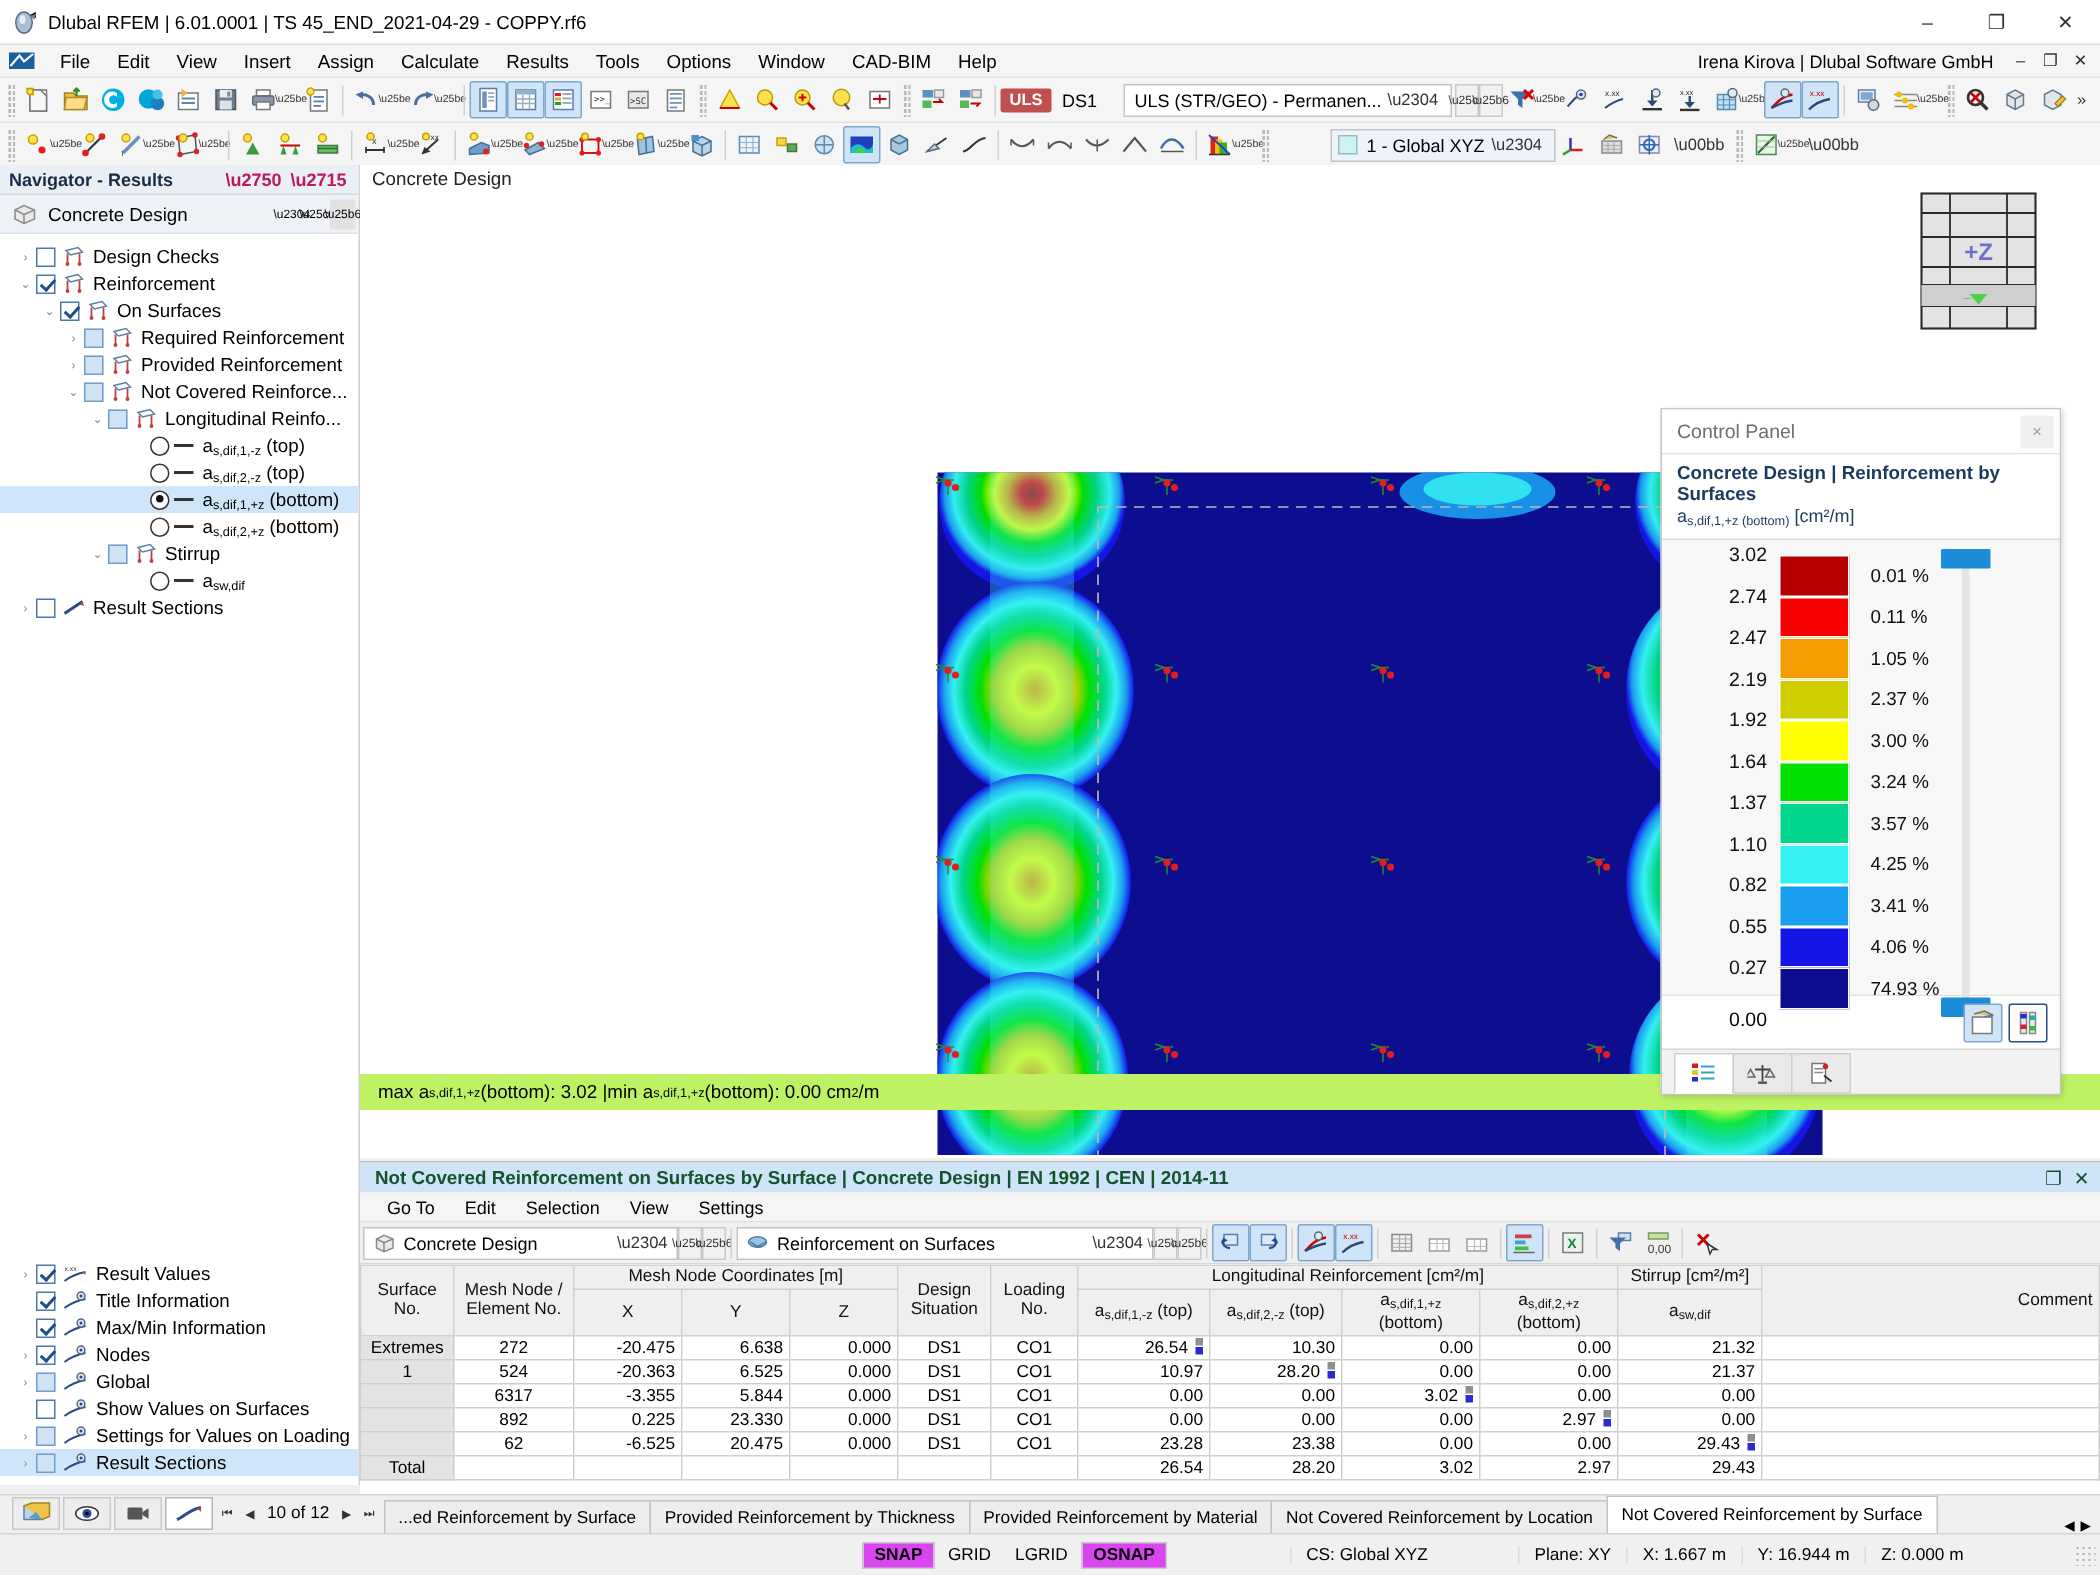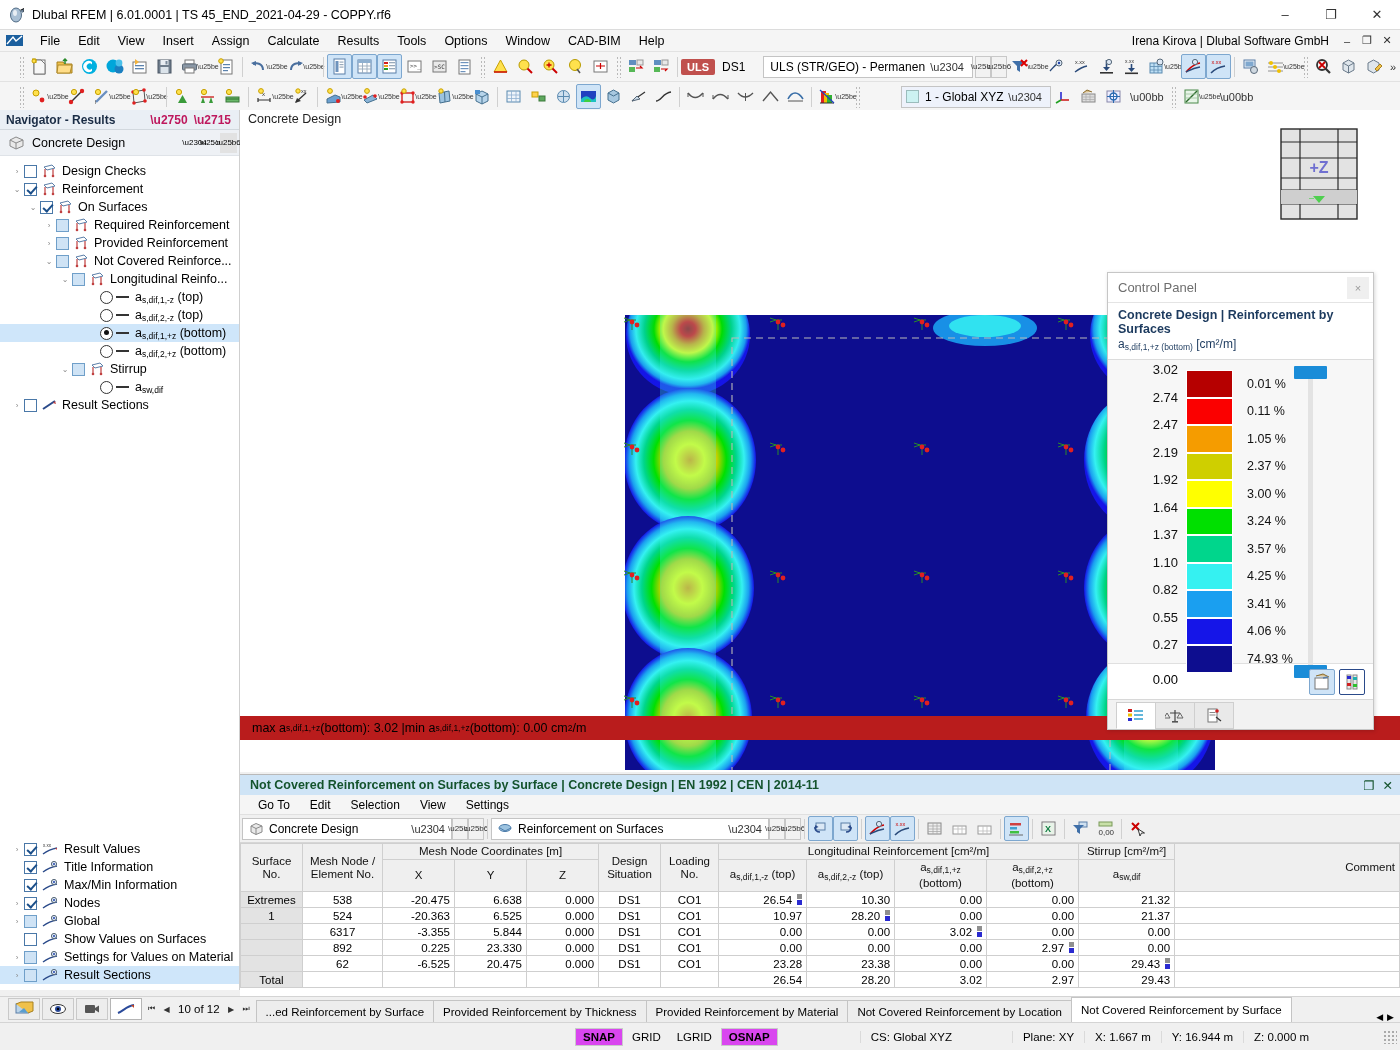--- a/index.html
+++ b/index.html
@@ -43,21 +43,21 @@
   .menu-user { margin-right: 8px; white-space: nowrap; }
   .mini-btn {
     width: 20px; height: 18px; display: flex; align-items: center;
     justify-content: center; font-size: 11px; color: #333;
     border: 1px solid transparent;
   }
 
   
   .toolbar {
     height: 30px; background: #f5f5f5; display: flex; align-items: center;
-    border-bottom: 1px solid #e2e2e2; padding-left: 16px; overflow: hidden;
+    border-bottom: 1px solid #e2e2e2; padding-left: 2px; overflow: hidden;
   }
   .grip {
     width: 5px; height: 22px; margin: 0 3px; flex: none;
     background-image: radial-gradient(#b9b9b9 1px, transparent 1px);
     background-size: 3px 4px;
   }
   .tbtn {
     width: 25px; height: 25px; display: flex; align-items: center;
     justify-content: center; border: 1px solid transparent; flex: none;
     border-radius: 2px; position: relative;
@@ -157,21 +157,21 @@
   .viewport {
     position: absolute; left: 240px; top: 110px; right: 0; height: 662px;
     background: #fff; overflow: hidden;
   }
   .vp-tab {
     position: absolute; left: 8px; top: 2px; font-size: 12.5px; color: #222;
   }
   .orient-cube { position: absolute; right: 42px; top: 18px; }
   .maxmin {
     position: absolute; left: 240px; top: 716px; right: 0; height: 24px;
-    background: #b91c1c; display: flex; align-items: center; padding-left: 12px;
+    background: #bef264; display: flex; align-items: center; padding-left: 12px;
     font-size: 12.5px; white-space: nowrap;
   }
 
   
   .ctrl-panel {
     position: absolute; left: 1107px; top: 272px; width: 267px; height: 458px;
     background: #f7f7f7; border: 1px solid #c6c6c6;
     box-shadow: 1px 1px 4px rgba(0,0,0,.16);
     display: flex; flex-direction: column;
   }
@@ -1109,21 +1109,21 @@
         <span>Show Values on Surfaces</span>
       </div>
       <div class="tree-row" style="padding-left:10px">
         <span class="tw" actable="true">›</span>
         <span class="cbx light"></span>
         <svg class="tree-ico" width="17" height="14" viewBox="0 0 17 14">
             <path d="M1 12 C5 9 9 7 15 6" stroke="#2a4a8a" stroke-width="1.4" fill="none"></path>
             <circle cx="12" cy="4" r="2.6" fill="#dde8f5" stroke="#567"></circle>
             <circle cx="12" cy="4" r="1" fill="#2244aa"></circle>
           </svg>
-        <span>Settings for Values on Material</span>
+        <span>Settings for Values on Loading</span>
       </div>
       <div class="tree-row sel" style="padding-left:10px">
         <span class="tw">›</span>
         <span class="cbx light"></span>
         <svg class="tree-ico" width="17" height="14" viewBox="0 0 17 14">
             <path d="M1 12 C5 9 9 7 15 6" stroke="#2a4a8a" stroke-width="1.4" fill="none"></path>
             <circle cx="12" cy="4" r="2.6" fill="#dde8f5" stroke="#567"></circle>
             <circle cx="12" cy="4" r="1" fill="#2244aa"></circle>
           </svg>
         <span>Result Sections</span>
@@ -1670,21 +1670,21 @@
             <th><span></span>a<span class="sub">s,dif,1,-z</span><span> (top)</span></th>
             <th>a<span class="sub">s,dif,2,-z</span><span> (top)</span></th>
             <th>a<span class="sub">s,dif,1,+z</span><span> (bottom)</span></th>
             <th>a<span class="sub">s,dif,2,+z</span><span> (bottom)</span></th>
             <th>a<span class="sub">sw,dif</span></th>
           </tr>
         </thead>
         <tbody>
           <tr>
             <td class="hdrcell">Extremes</td>
-            <td class="ctr sel">538</td>
+            <td class="ctr sel">272</td>
             <td>-20.475</td>
             <td>6.638</td>
             <td>0.000</td>
             <td class="ctr">DS1</td>
             <td class="ctr">CO1</td>
             <td><span>26.54</span><span class="mk"><i class="gy"></i><i class="bl"></i></span></td>
             <td>10.30</td>
             <td>0.00</td>
             <td>0.00</td>
             <td>21.32</td>

